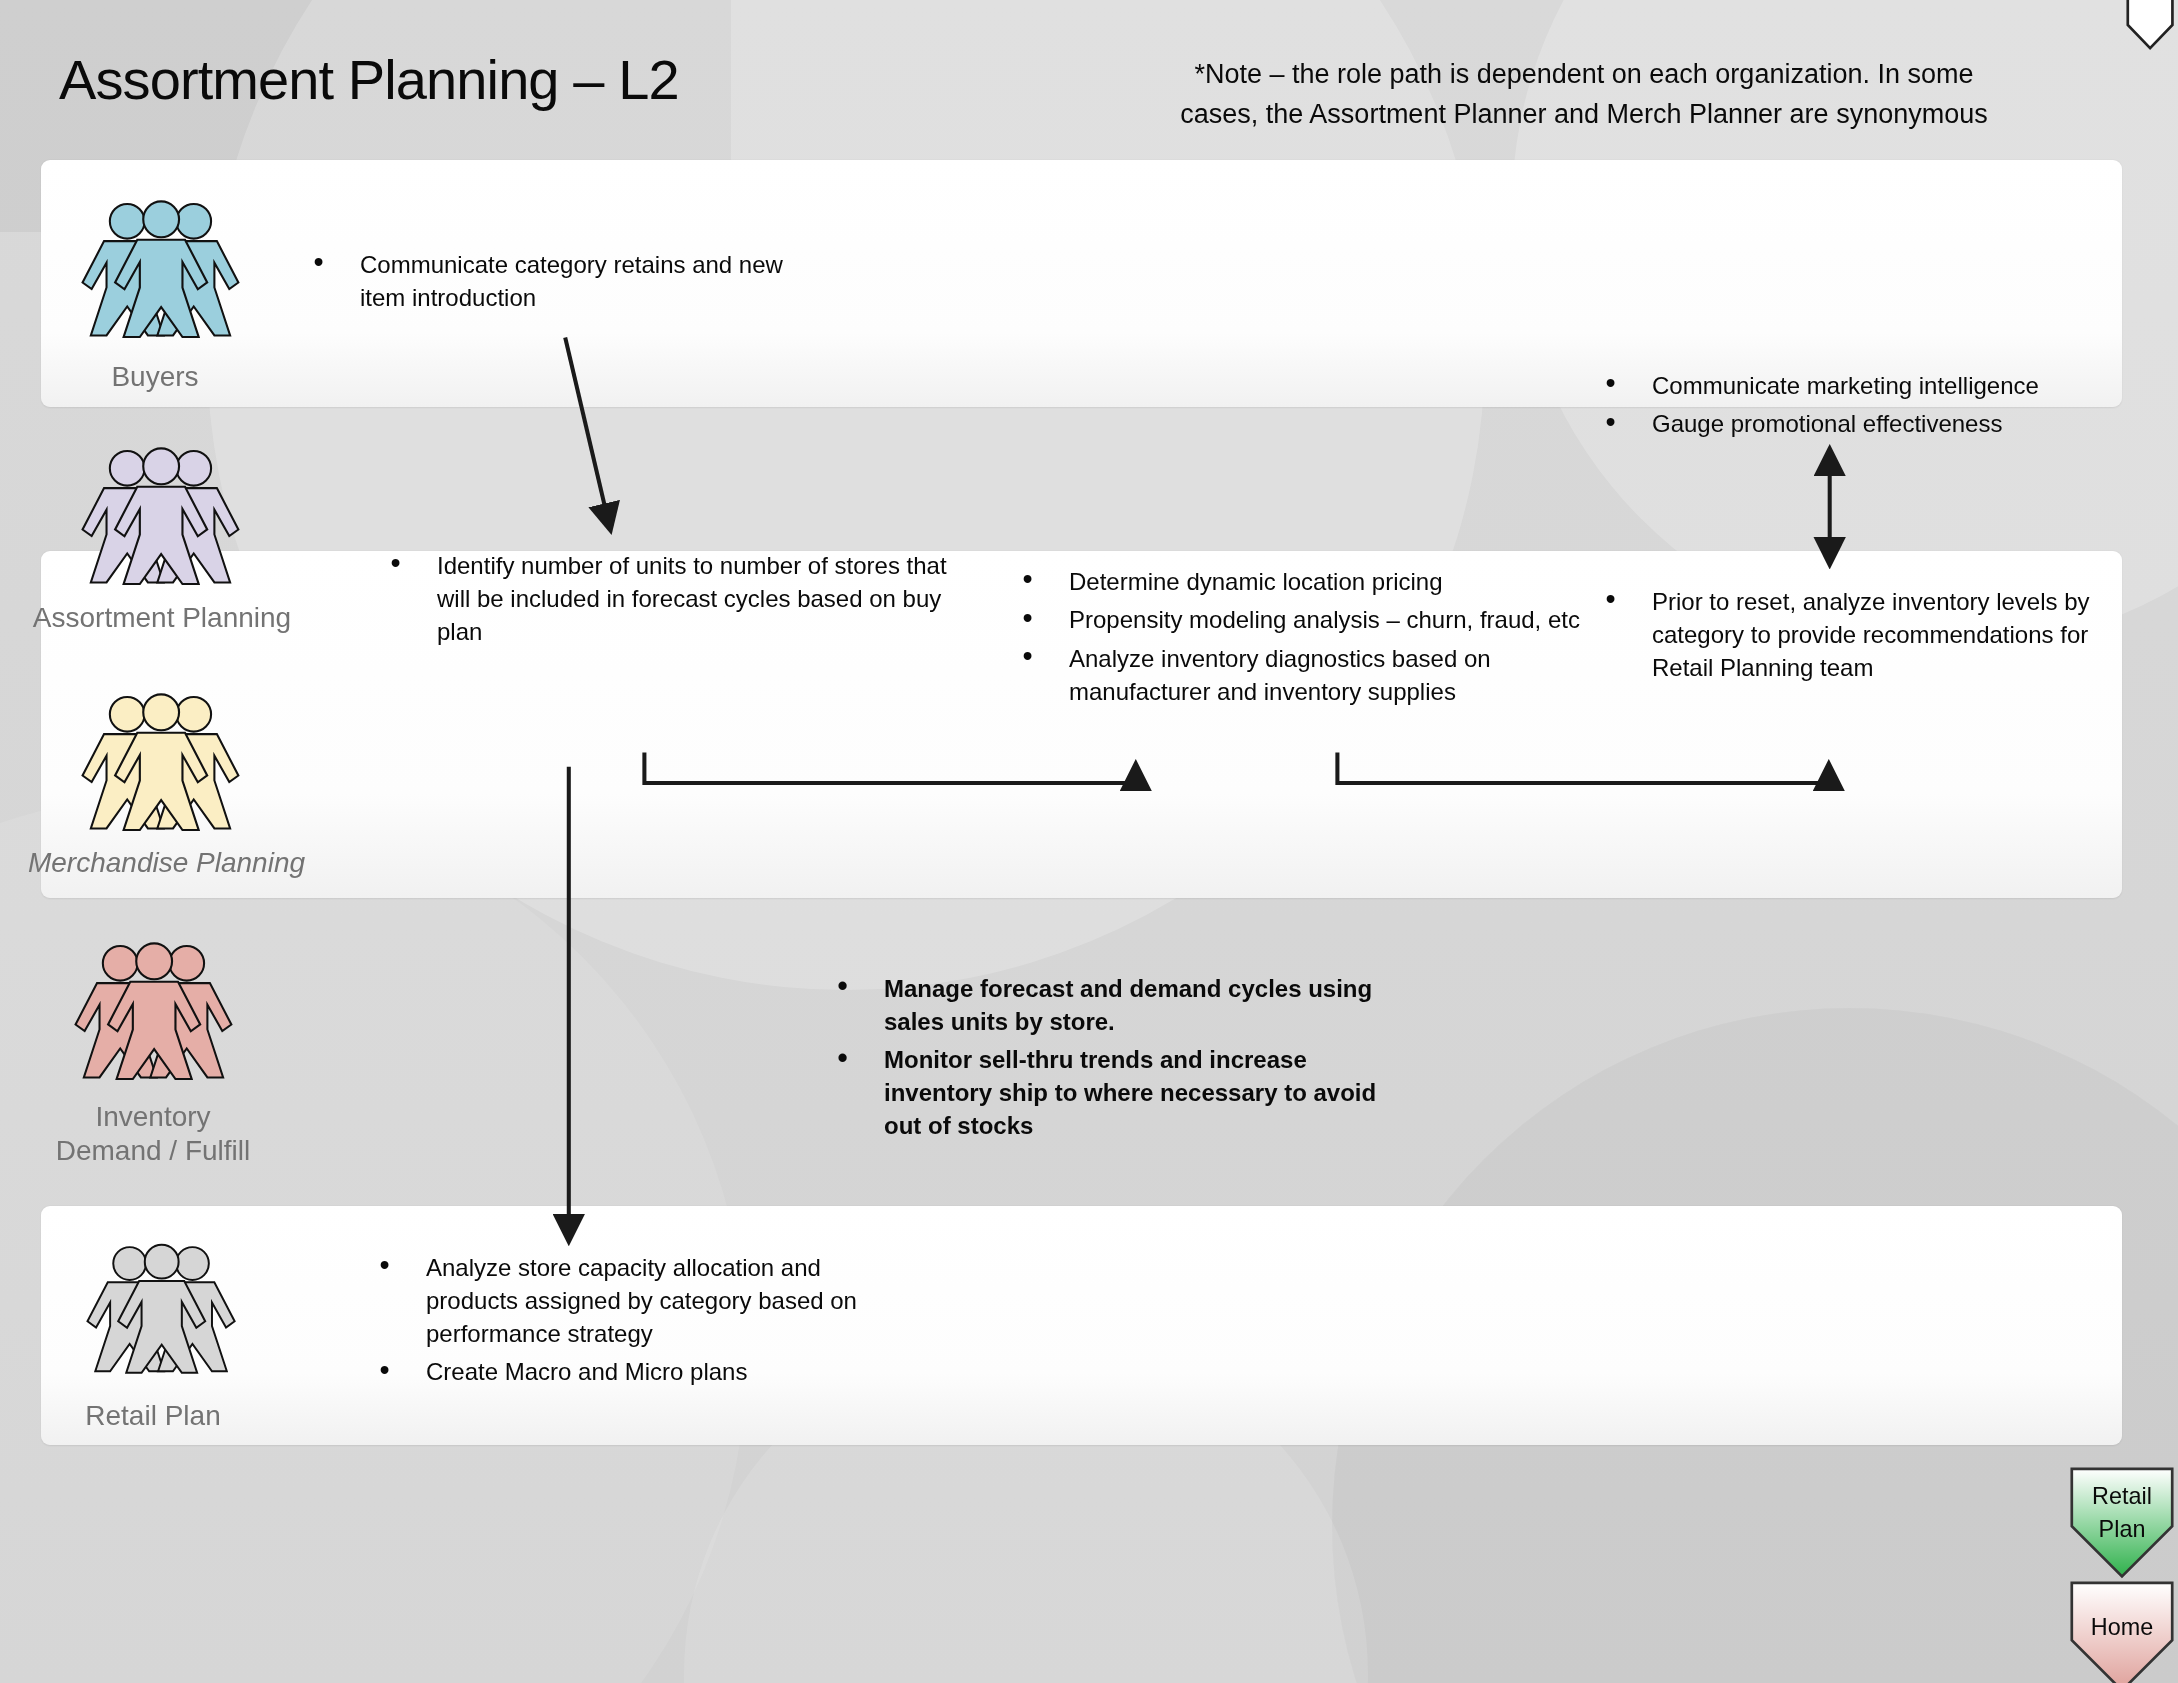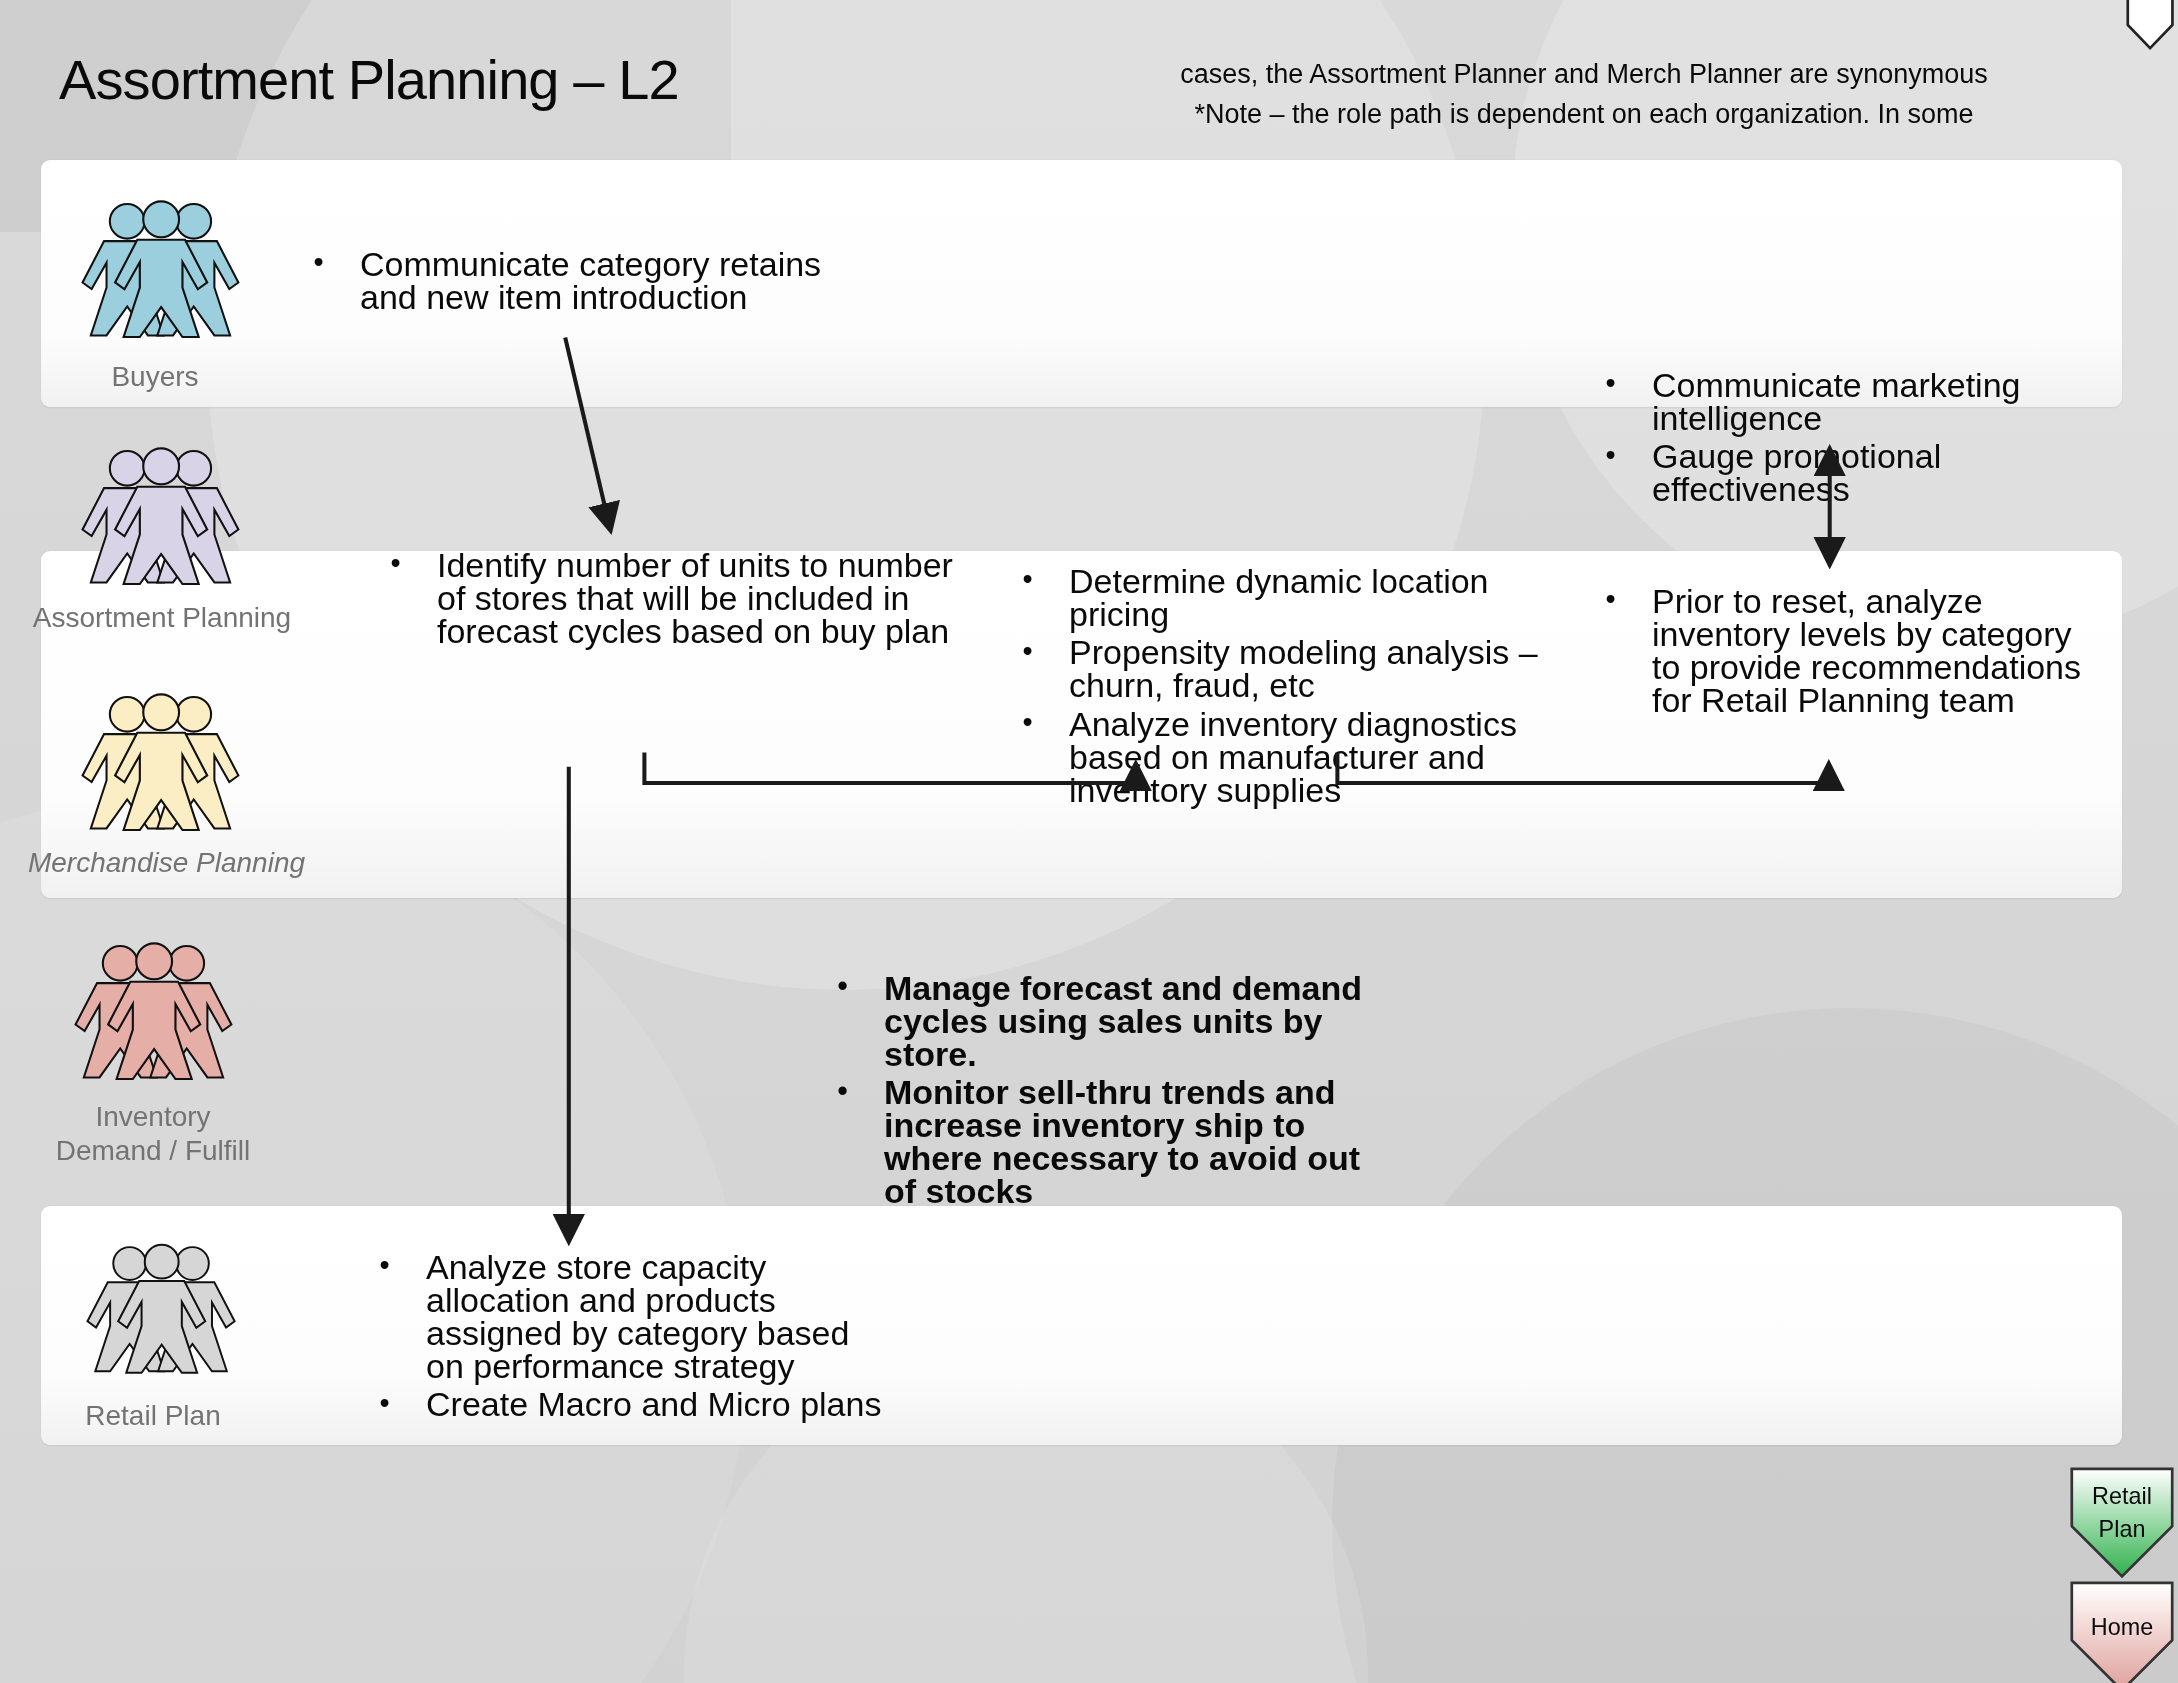--- a/index.html
+++ b/index.html
@@ -23,21 +23,21 @@
   .note{
     position:absolute;left:1116px;top:54px;width:936px;font-size:27px;line-height:40px;
     text-align:center;color:#0a0a0a;
   }
   .lane-label{
     position:absolute;text-align:center;font-size:28px;line-height:34px;color:#737373;
   }
   .person-icon{position:absolute;stroke:#111;stroke-width:2.5;}
   ul.bullets{
     position:absolute;margin:0;padding:0;list-style:none;
-    font-size:34px;line-height:33px;color:#0a0a0a;
+    font-size:24px;line-height:33px;color:#0a0a0a;
   }
   ul.bullets li{position:relative;padding-left:52px;margin-bottom:5.4px;}
   ul.bullets li::before{
     content:"\2022";position:absolute;left:5.4px;top:-1.8px;font-size:29px;
   }
   .overlay{position:absolute;left:0;top:0;pointer-events:none;}
   .nav-btn{position:absolute;width:104px;cursor:pointer;}
   .nav-btn .nav-text{
     position:absolute;left:0;width:100%;text-align:center;font-size:23.4px;line-height:30px;color:#0a0a0a;
   }
@@ -62,22 +62,22 @@
     </g>
   </defs>
 </svg>
 
 <div class="band" style="top:160px;height:247px;"></div>
 <div class="band" style="top:551px;height:347px;"></div>
 <div class="band" style="top:1206px;height:239px;"></div>
 
 <div class="slide-title">Assortment Planning – L2</div>
 <div class="note">
+  <div>*Note – the role path is dependent on each organization.  In some</div>
   <div>cases, the Assortment Planner and Merch Planner are synonymous</div>
-  <div>*Note – the role path is dependent on each organization.  In some</div>
 </div>
 
 <svg class="person-icon" style="left:81px;top:196px;" width="162" height="149" viewBox="0 0 190 168">
   <g fill="#9bcfdd">
     <use href="#person-shape" transform="translate(-4,3) scale(0.97)"></use>
     <use href="#person-shape" transform="translate(74,3) scale(0.97)"></use>
     <use href="#person-shape" transform="translate(34,0)"></use>
   </g>
 </svg>
 <svg class="person-icon" style="left:81px;top:443px;" width="162" height="149" viewBox="0 0 190 168">

